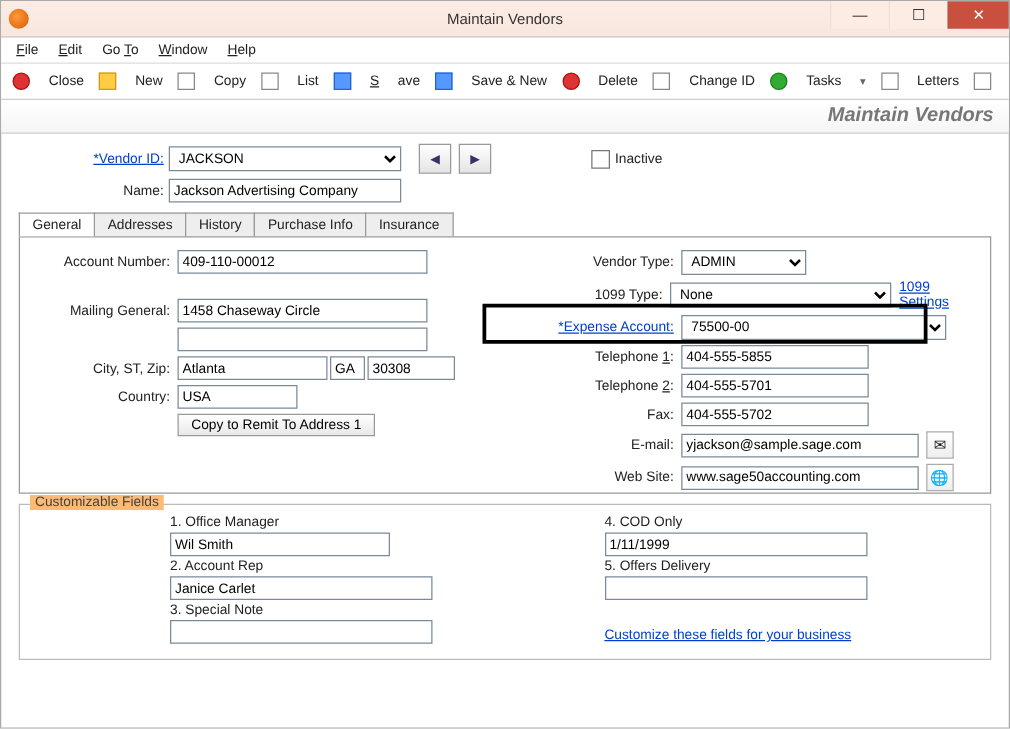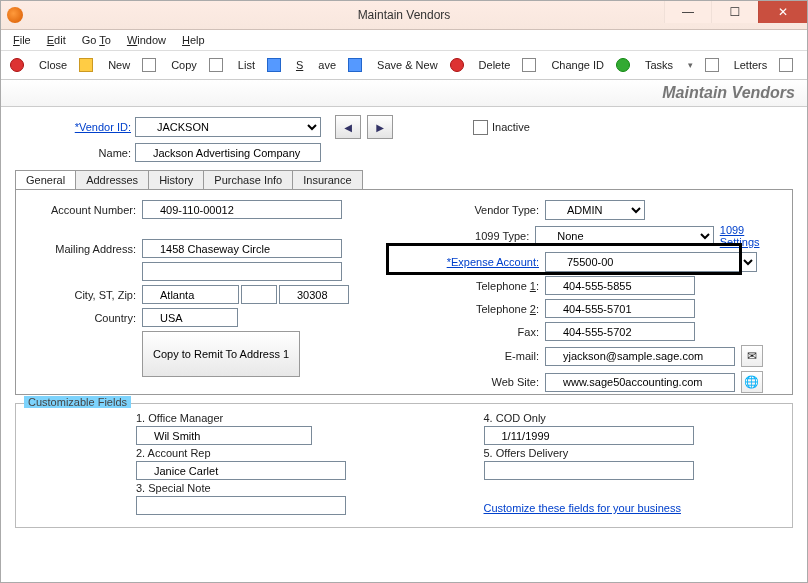--- a/index.html
+++ b/index.html
@@ -121,21 +121,21 @@
     padding: 8px 14px 10px 14px;
     overflow:hidden;
   }
   .row { display:flex; align-items:center; margin-bottom:4px; }
   .lbl { text-align:right; padding-right:4px; }
   .link { color:#0040cc; text-decoration:underline; cursor:pointer; }
   input[type=text], select {
     font: inherit;
     height: 19px;
     border: 1px solid #7a8a99;
-    padding: 1px 17px;
+    padding: 1px 3px;
     box-sizing: border-box;
     background:#fff;
   }
   select { height:20px; }
   .navbtn {
     width:24px;height:22px;border:1px solid #999;background:linear-gradient(#fff,#e4e4e4);
     display:flex;align-items:center;justify-content:center;font-size:10px;color:#336;
   }
   .checkbox {
     width:13px;height:13px;border:1px solid #777;display:inline-block;margin-right:4px;
@@ -159,30 +159,30 @@
     height: 206px;
     box-sizing:border-box;
   }
   .two-col { display:flex; gap:10px; }
   .col { flex:1; }
   .frow { display:flex; align-items:center; margin-bottom:4px; }
   .flbl { width:110px; text-align:right; padding-right:6px; }
   .flbl-r { width:130px; text-align:right; padding-right:6px; }
   .smallbtn {
     border:1px solid #999; background:linear-gradient(#fff,#e8e8e8);
-    padding:16px 10px; font:inherit;
+    padding:2px 10px; font:inherit;
   }
   .fieldset {
     border:1px solid #bbb;
     margin-top:8px;
     padding:6px 10px 12px 10px;
     position:relative;
   }
   .fieldset .legend {
-    position:absolute; top:-8px; left:8px; background:#7dd3fc; padding:0 4px; color:#444;
+    position:absolute; top:-8px; left:8px; background:#fdba74; padding:0 4px; color:#444;
   }
   .cf-cols { display:flex; gap:49px; }
   .cf-col { flex:1; }
   .cf-col .cflabel { margin:2px 0 2px 0; }
   .iconimg {
     width:20px;height:20px;border:1px solid #aaa;background:linear-gradient(#fff,#eee);
     display:flex;align-items:center;justify-content:center;font-size:12px;
   }
   .highlight-box {
     position:absolute;
@@ -292,30 +292,30 @@
     <div class="tabpanel" style="position:relative;">
       <div class="two-col">
 
         <div class="col">
           <div class="frow">
               <div class="flbl">Account Number:</div>
             <input type="text" style="width: 200px;" value="409-110-00012">
             </div>
           <div style="height:16px;"></div>
           <div class="frow">
-              <div class="flbl">Mailing Address:</div>
+              <div class="flbl">Mailing General:</div>
             <input type="text" style="width: 200px;" value="1458 Chaseway Circle">
             </div>
           <div class="frow">
               <div class="flbl"></div>
             <input type="text" style="width: 200px;" value="">
             </div>
           <div class="frow">
               <div class="flbl">City, ST, Zip:</div>
-            <input type="text" style="width: 97px;" value="Atlanta">
+            <input type="text" style="width: 120px;" value="Atlanta">
             <input type="text" style="width: 28px; margin-left: 2px;" value="GA">
             <input type="text" style="width: 70px; margin-left: 2px;" value="30308">
             </div>
           <div class="frow">
               <div class="flbl">Country:</div>
             <input type="text" style="width: 96px;" value="USA">
             </div>
           <div class="frow">
               <div class="flbl"></div>
             <button class="smallbtn">Copy to Remit To Address 1</button>

